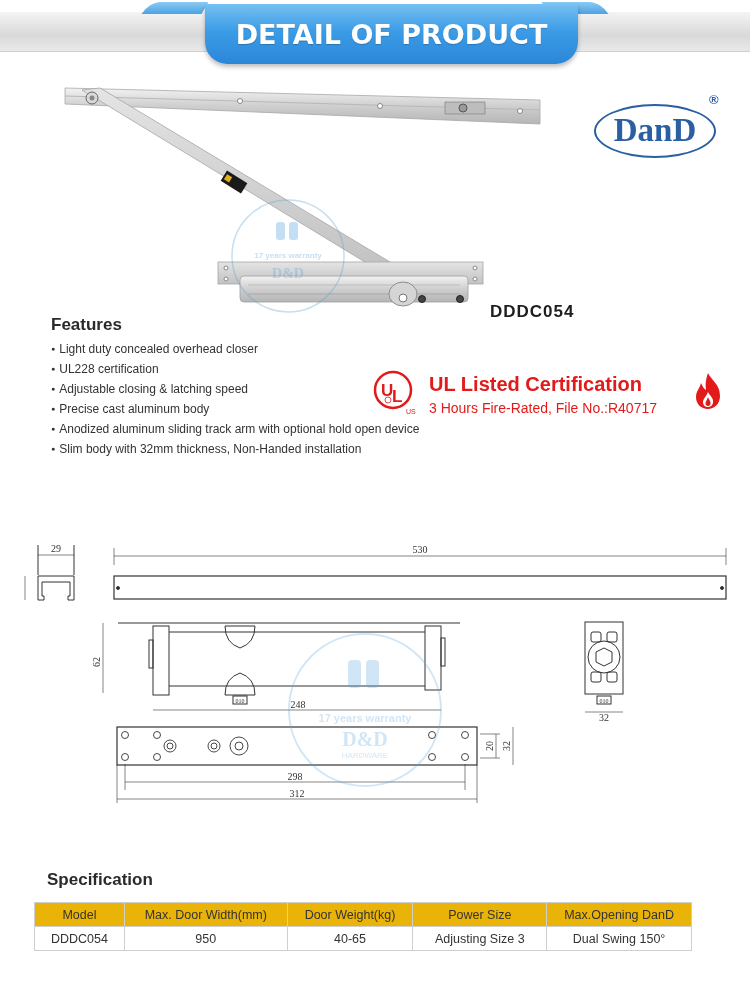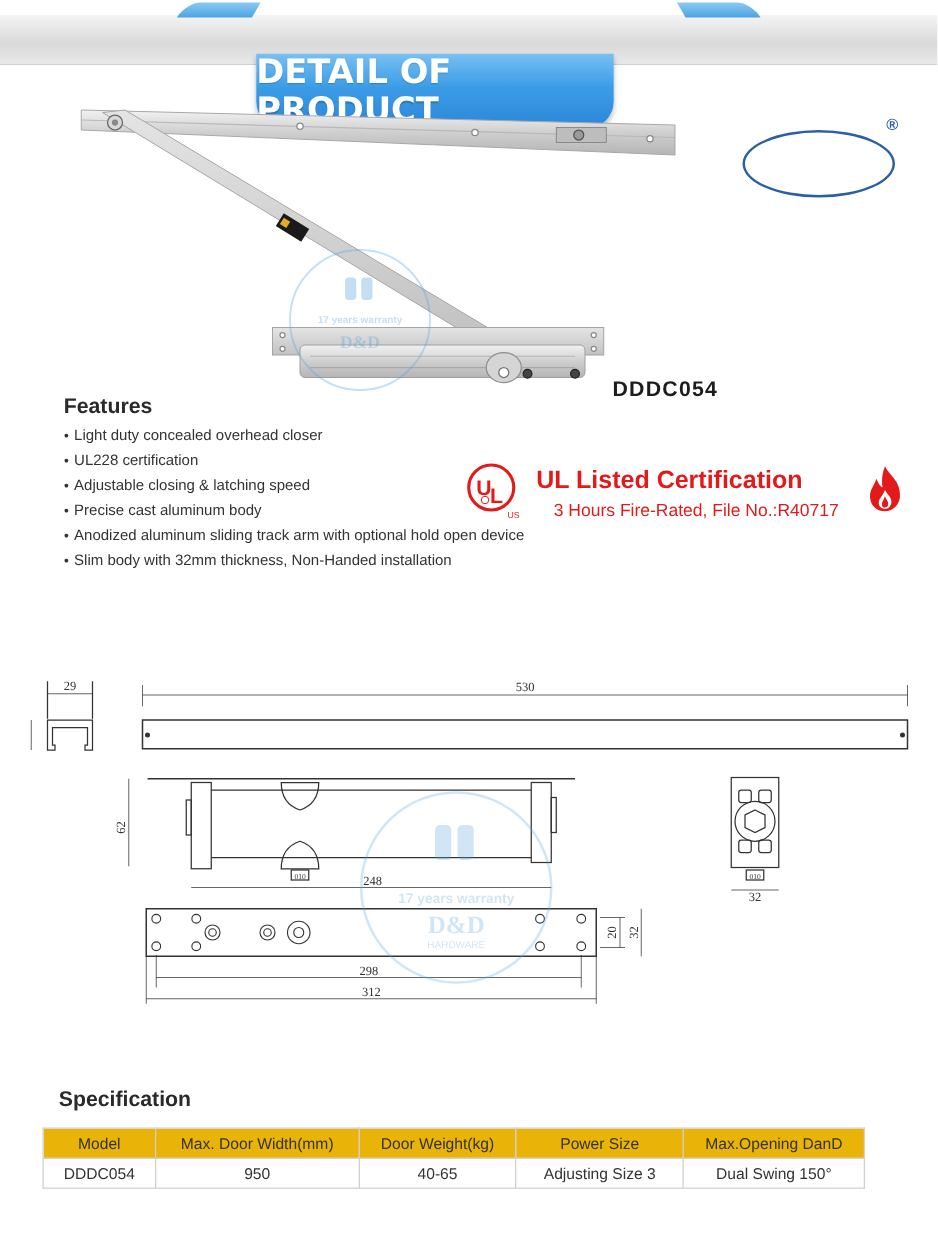--- a/index.html
+++ b/index.html
@@ -7,24 +7,24 @@
   body { position: relative; font-family: "Liberation Sans", "DejaVu Sans", sans-serif; color: #222; }
 
   
   .banner-bar { position: absolute; left: 0; top: 12px; width: 750px; height: 40px;
     background: linear-gradient(#f4f4f4, #d9d9d9 60%, #e9e9e9); border-bottom: 1px solid #cfcfcf; }
   .ribbon-wrap { position: absolute; left: 145px; top: 2px; width: 460px; height: 66px; }
   .ribbon-back { position: absolute; top: 0; height: 12px; width: 60px;
     background: linear-gradient(#8ccaf2, #4aa3e4); }
   .ribbon-back.left { left: 0; border-radius: 30px 0 0 0; transform: skewX(-30deg); }
   .ribbon-back.right { right: 0; border-radius: 0 30px 0 0; transform: skewX(30deg); }
-  .ribbon { position: absolute; left: 60px; top: 2px; width: 286px; height: 60px;
+  .ribbon { position: absolute; left: 60px; top: 2px; width: 373px; height: 60px;
     background: linear-gradient(#77c0f2 0%, #3b9ce6 45%, #2c86d8 100%);
     border-radius: 0 0 22px 22px; box-shadow: 0 3px 4px rgba(0,0,0,0.25);
-    display: flex; align-items: center; justify-content: center; margin-top: 39px; }
+    display: flex; align-items: center; justify-content: center; }
   .ribbon-title { color: #fff; font-family: "DejaVu Sans", sans-serif; font-weight: bold;
     font-size: 27px; letter-spacing: 0px; text-shadow: 0 1px 1px rgba(0,0,0,0.2); }
 
   
   .logo { position: absolute; left: 594px; top: 104px; width: 122px; height: 54px; }
   .logo-oval { position: absolute; inset: 0; border: 2.5px solid #2a5fa3; border-radius: 50%; }
   .logo-text { position: absolute; left: 0; right: 0; top: 8px; text-align: center;
     font-family: "Liberation Serif", "DejaVu Serif", serif; font-weight: bold;
     font-size: 33px; color: #2a5fa3; line-height: 36px; }
   .logo-reg { position: absolute; left: 709px; top: 92px; font-size: 13px; color: #2a5fa3; font-weight: bold; }
@@ -38,21 +38,21 @@
   
   .features-title { position: absolute; left: 51px; top: 315px; font-size: 17px; font-weight: bold; color: #2a2a2a; }
   .features-list { position: absolute; left: 51px; top: 341px; list-style: none; }
   .features-list li { font-size: 12px; color: #333; height: 20px; line-height: 15px; }
   .features-list li::before { content: "\25CF"; font-size: 7px; margin-right: 4px; vertical-align: 2px; }
 
   
   .ul-block { position: absolute; left: 373px; top: 370px; width: 350px; height: 50px; }
   .ul-logo { position: absolute; left: 0; top: 0; width: 45px; height: 45px; }
   .ul-title { position: absolute; left: 56px; top: 3px; font-size: 20px; font-weight: bold; color: #e21a1a; white-space: nowrap; }
-  .ul-sub { position: absolute; left: 70px; top: 30px; font-size: 14px; color: #e21a1a; white-space: nowrap; }
+  .ul-sub { position: absolute; left: 56px; top: 30px; font-size: 14px; color: #e21a1a; white-space: nowrap; }
   .flame { position: absolute; left: 320px; top: 2px; width: 30px; height: 38px; }
 
   
   .drawing { position: absolute; left: 0; top: 530px; width: 750px; height: 320px; }
 
   
   .spec-title { position: absolute; left: 47px; top: 870px; font-size: 17px; font-weight: bold; color: #2a2a2a; }
   .spec-table { position: absolute; left: 34px; top: 902px; width: 658px; border-collapse: collapse; }
   .spec-table th, .spec-table td { border: 1px solid #cfcfcf; height: 24px; font-size: 12.5px;
     text-align: center; color: #333; font-weight: normal; padding: 0 2px; }
@@ -66,20 +66,21 @@
 <div class="ribbon-wrap">
   <div class="ribbon-back left"></div>
   <div class="ribbon-back right"></div>
   <div class="ribbon">
     <span class="ribbon-title">DETAIL OF PRODUCT</span>
   </div>
 </div>
 
 <div class="logo">
   <div class="logo-oval"></div>
+  <div class="logo-text">DanD</div>
 </div>
 <span class="logo-reg">®</span>
 
 <svg class="product" viewBox="0 0 500 240">
   <defs>
     <linearGradient id="alu" x1="0" y1="0" x2="0" y2="1">
       <stop offset="0" stop-color="#f2f2f2"></stop>
       <stop offset="0.5" stop-color="#cfcfcf"></stop>
       <stop offset="1" stop-color="#b5b5b5"></stop>
     </linearGradient>

